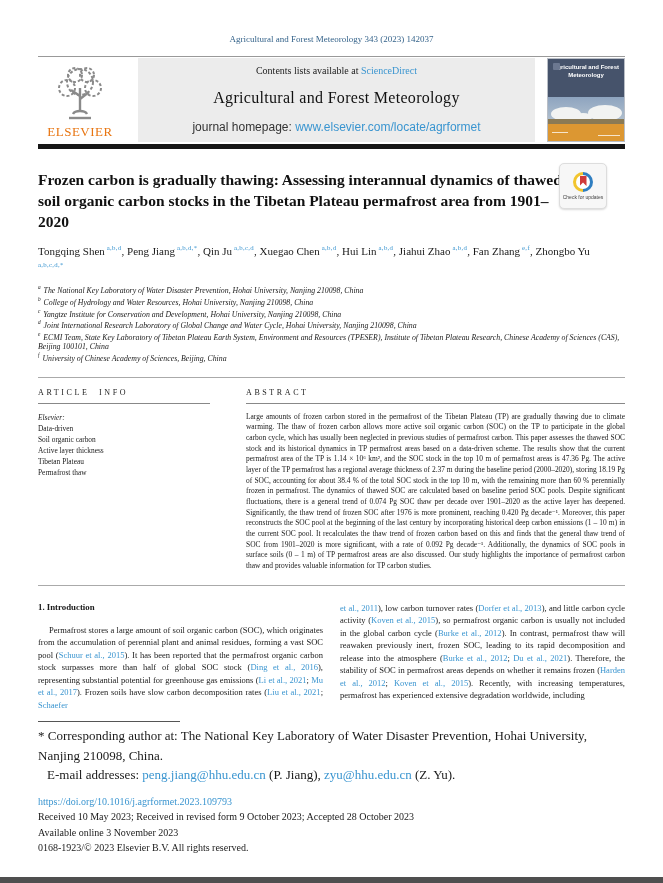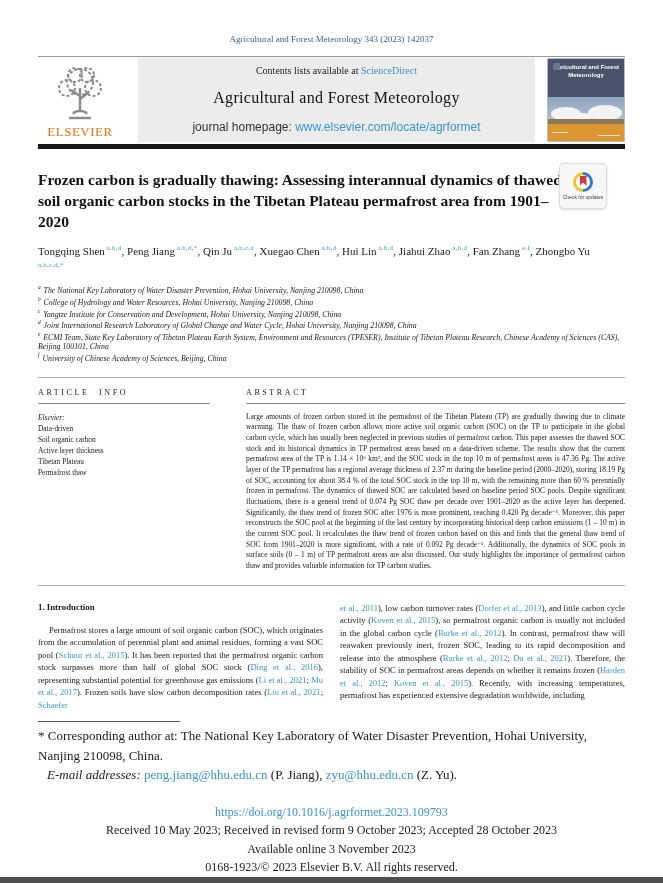--- a/index.html
+++ b/index.html
@@ -104,21 +104,21 @@
     display:flex;align-items:flex-start;justify-content:center;
   }
   .badge-ribbon{width:7px;height:10px;background:#cf3a3a;clip-path:polygon(0 0,100% 0,100% 100%,50% 65%,0 100%);margin-top:1px;}
   .badge-text{
     font-family:"Liberation Sans","DejaVu Sans",sans-serif;
     font-size:5px;line-height:1.2;color:#444;text-align:center;margin-top:2px;
   }
   .authors{margin-top:11px;font-size:11px;line-height:1.45;width:560px;}
   .authors .seg-sup{color:#3a95d0;}
   .seg-sup{vertical-align:super;font-size:0.62em;letter-spacing:0.3px;}
-  .seg-i{font-style:italic;}
+  .seg-i{}
   .affiliations{margin-top:8px;font-size:7.8px;font-style:italic;line-height:1.28;color:#1a1a1a;}
   .affiliations .aff-mark{vertical-align:super;font-size:0.68em;margin-right:1px;}
   .mid-rule{border:none;border-top:1px solid #aaa;margin:13px 0 0 0;}
   .info-abstract{display:flex;gap:36px;margin-top:10px;}
   .col-info{width:172px;flex:none;}
   .col-abstract{flex:1;}
   .sec-header{
     font-size:8px;letter-spacing:2.6px;word-spacing:5px;color:#222;
     font-weight:400;margin:0;
   }
@@ -132,21 +132,21 @@
   .body-columns{display:flex;gap:17px;margin-top:16px;}
   .body-col{flex:1;min-width:0;}
   .intro-heading{font-size:8.8px;font-weight:bold;margin:0 0 12px 0;}
   .body-para{
     font-size:8.5px;line-height:1.47;text-align:justify;margin:0;
   }
   .body-para.indent{text-indent:11px;}
   .footnote-rule{border:none;border-top:1px solid #555;width:142px;margin:10px 0 4px 0;}
   .footnote{font-size:13px;line-height:1.5;}
   .footnote .fn-line2{padding-left:9px;}
-  .doi-block{margin-top:18px;font-size:12px;line-height:1.55;text-align:center;}
+  .doi-block{margin-top:9px;font-size:10px;line-height:1.55;}
   .doi-link{display:block;}
   .bottom-strip{position:absolute;left:0;right:0;bottom:0;height:6px;background:#4f4f4f;}
 </style>
 </head>
 <body>
 
 <div class="page">
 
   <div class="journal-ref">Agricultural and Forest Meteorology 343 (2023) 142037</div>
 

